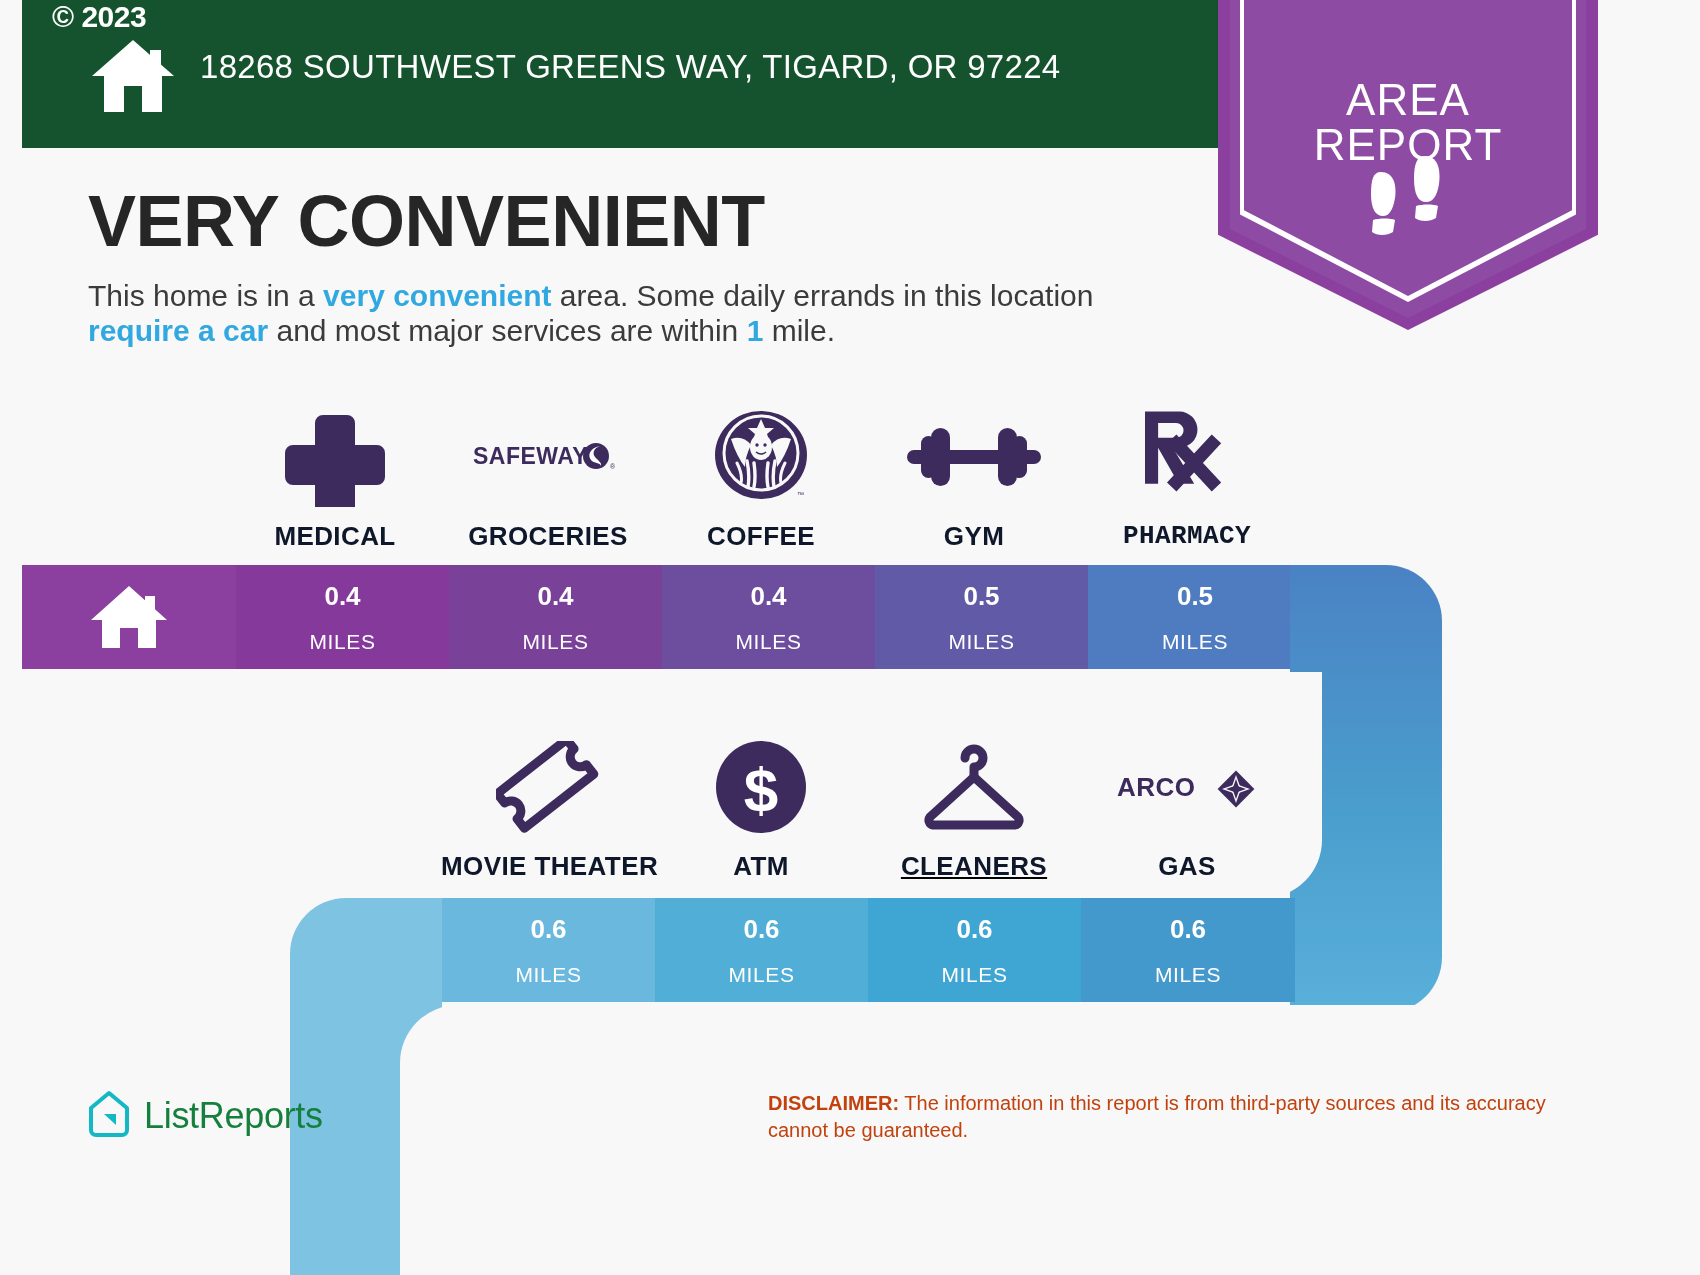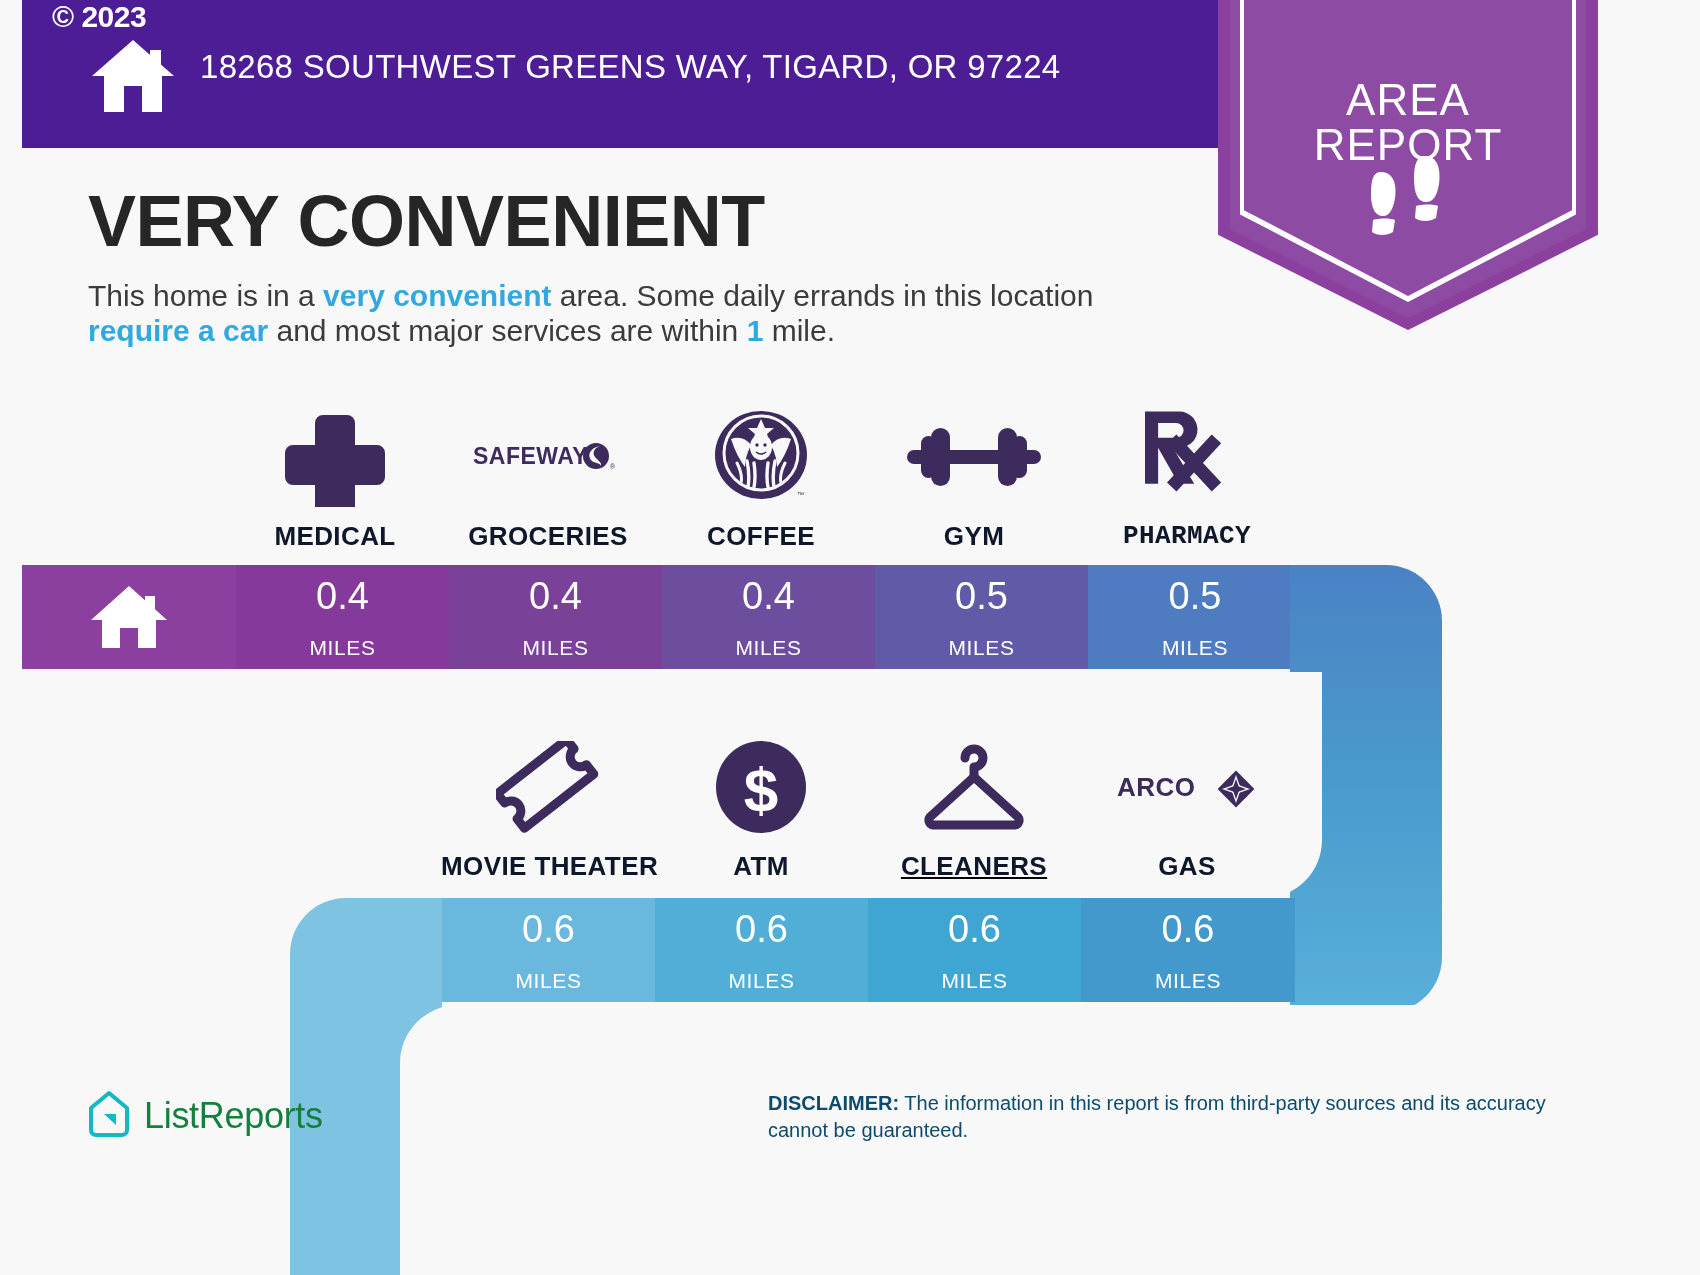--- a/index.html
+++ b/index.html
@@ -7,21 +7,21 @@
     width: 1700px; height: 1275px;
     background: #f8f8f9;
     font-family: "Liberation Sans", sans-serif;
     overflow: hidden;
   }
   #page { position: relative; width: 1700px; height: 1275px; background: #f8f8f9; }
 
   
   .header-bar {
     position: absolute; left: 22px; top: 0; width: 1422px; height: 148px;
-    background: #4c1d95;
+    background: #14532d;
   }
   .copyright {
     position: absolute; left: 30px; top: 2px;
     color: #ffffff; font-size: 30px; font-weight: bold;
     letter-spacing: -0.5px; line-height: 1;
     font-family: "Liberation Sans", sans-serif;
   }
   .header-house {
     position: absolute; left: 68px; top: 36px; width: 86px; height: 78px;
   }
@@ -75,21 +75,21 @@
   }
   .icon-label {
     font-size: 26px; font-weight: bold; color: #0f172a;
     letter-spacing: 0.4px; margin-top: 12px; white-space: nowrap;
   }
   .bar-seg {
     position: absolute; top: 0; height: 104px;
     display: flex; flex-direction: column;
     align-items: center; justify-content: center;
   }
-  .bar-val { color: #ffffff; font-size: 38px; line-height: 1; font-weight: 400; }
+  .bar-val { color: #ffffff; font-size: 26px; line-height: 1; font-weight: 700; }
   .bar-unit { color: #ffffff; font-size: 21px; line-height: 1; margin-top: 22px; letter-spacing: 0.6px; }
 
   .row1 { position: absolute; left: 22px; top: 565px; width: 1422px; height: 110px; }
   .row2 { position: absolute; left: 290px; top: 898px; width: 1152px; height: 110px; }
 
   
   .elbow-right {
     position: absolute; left: 1290px; top: 565px; width: 152px; height: 448px;
     background: linear-gradient(180deg, #4a82c4 0%, #4a9ecd 55%, #59b0da 100%);
     border-top-right-radius: 56px; border-bottom-right-radius: 56px;
@@ -109,21 +109,21 @@
   }
 
   
   .brand {
     position: absolute; left: 88px; top: 1090px;
     display: flex; align-items: center; gap: 14px;
   }
   .brand-name { font-size: 36px; color: #15803d; letter-spacing: -0.3px; }
   .disclaimer {
     position: absolute; left: 768px; top: 1090px; width: 840px;
-    font-size: 20px; line-height: 1.35; color: #0c4a6e;
+    font-size: 20px; line-height: 1.35; color: #c2410c;
   }
   .disclaimer b { font-weight: bold; }
   .home-seg-icon { display: flex; align-items: center; justify-content: center; height: 104px; }
 </style>
 </head>
 <body>
 
 <div id="page">
 
   <div class="header-bar">

